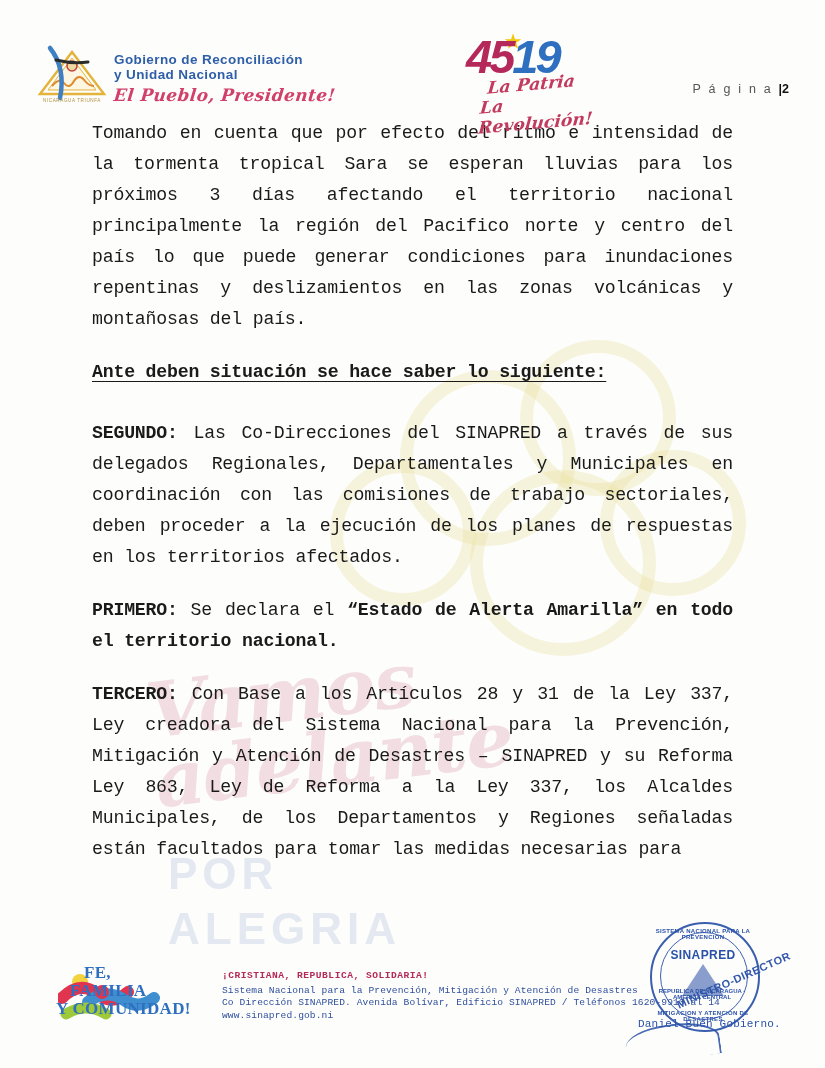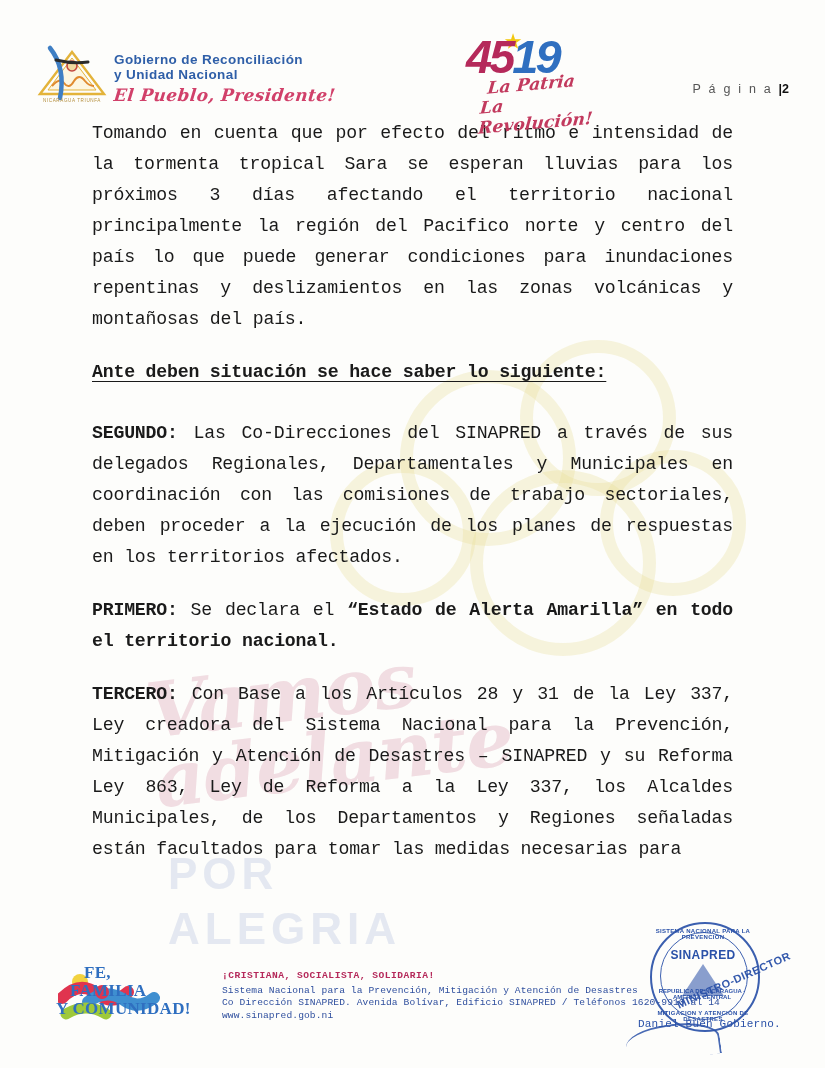--- a/index.html
+++ b/index.html
@@ -393,21 +393,21 @@
         <circle cx="44" cy="24" r="7" fill="#e0344f"></circle>
       </svg>
     </div>
     <div class="fe-text">
       <div>FE,</div>
       <div>FAMILIA</div>
       <div>Y COMUNIDAD!</div>
     </div>
 
     <div class="foot-info">
-      <div class="foot-slogan">¡CRISTIANA, SOCIALISTA, SOLIDARIA!</div>
+      <div class="foot-slogan">¡CRISTIANA, REPUBLICA, SOLIDARIA!</div>
       <div>Sistema Nacional para la Prevención, Mitigación y Atención de Desastres</div>
       <div>Co Dirección SINAPRED. Avenida Bolívar, Edificio SINAPRED / Teléfonos 1620-9910 al 14</div>
       <div>www.sinapred.gob.ni</div>
     </div>
 
     <div class="seal">
       <div class="seal-circle"></div>
       <div class="seal-circle-inner"></div>
       <div class="seal-top-text">SISTEMA NACIONAL PARA LA PREVENCION</div>
       <div class="seal-name">SINAPRED</div>

